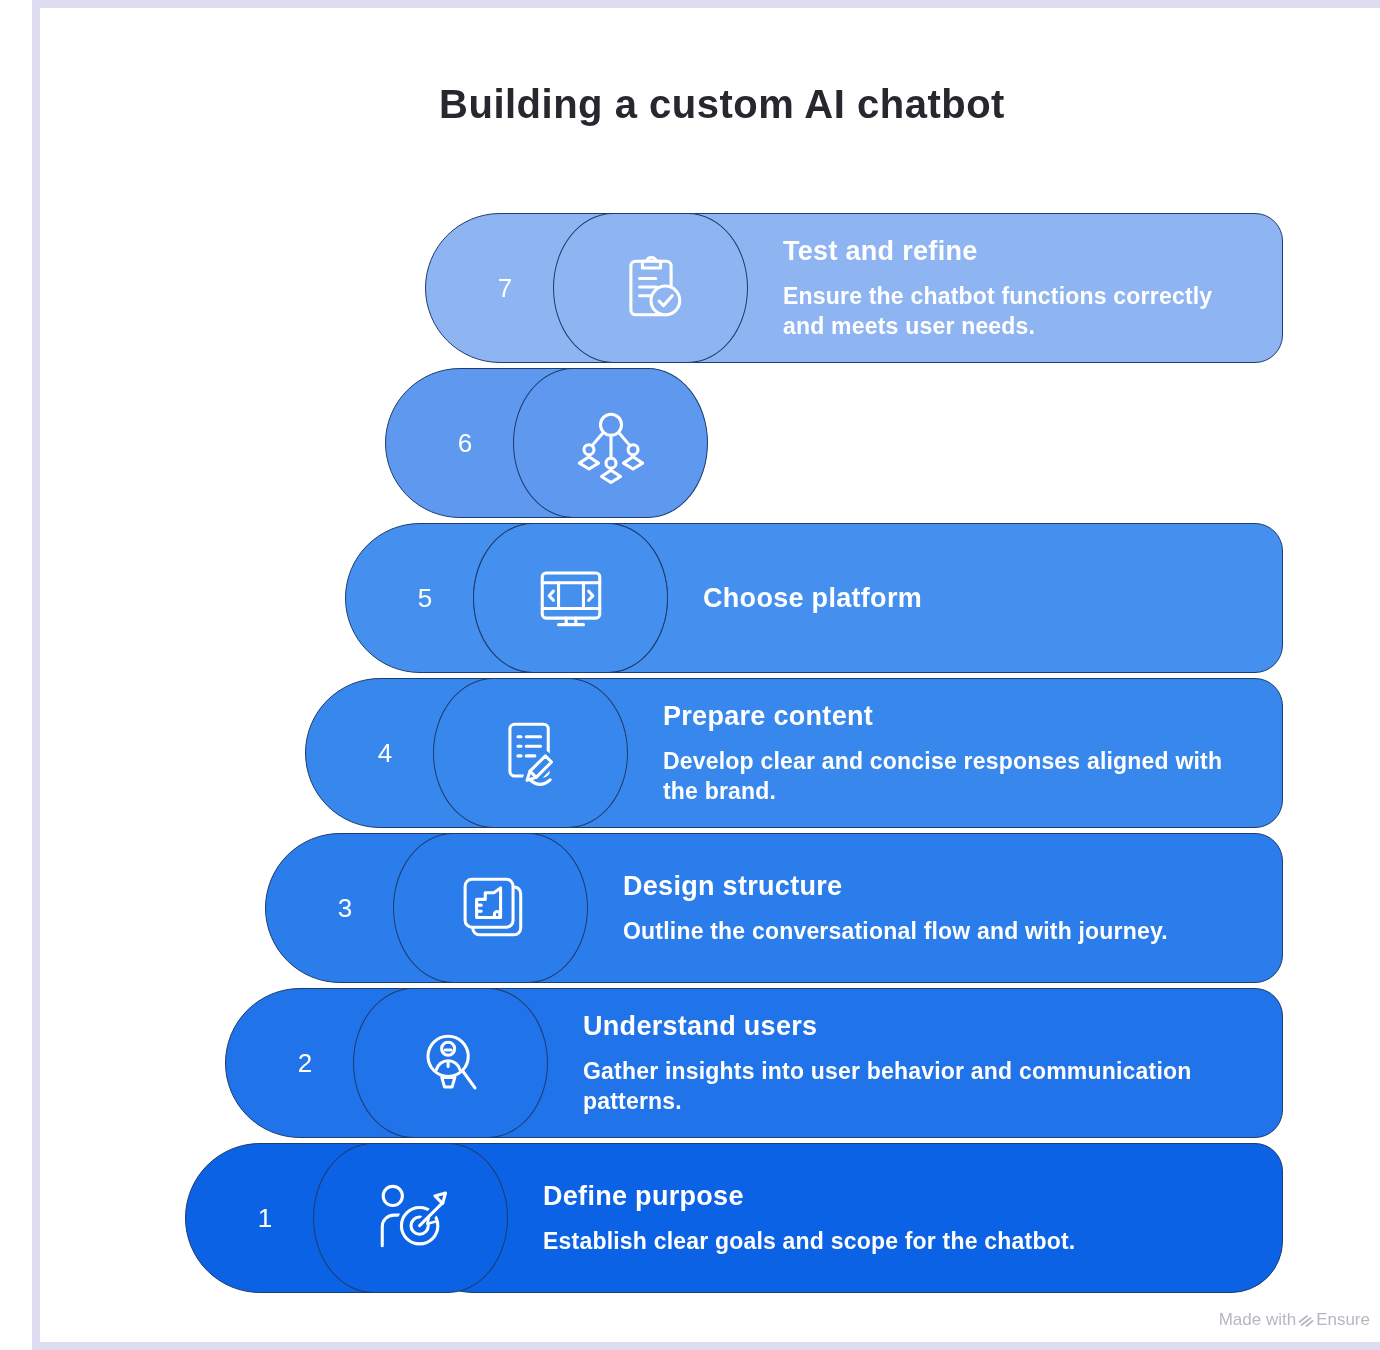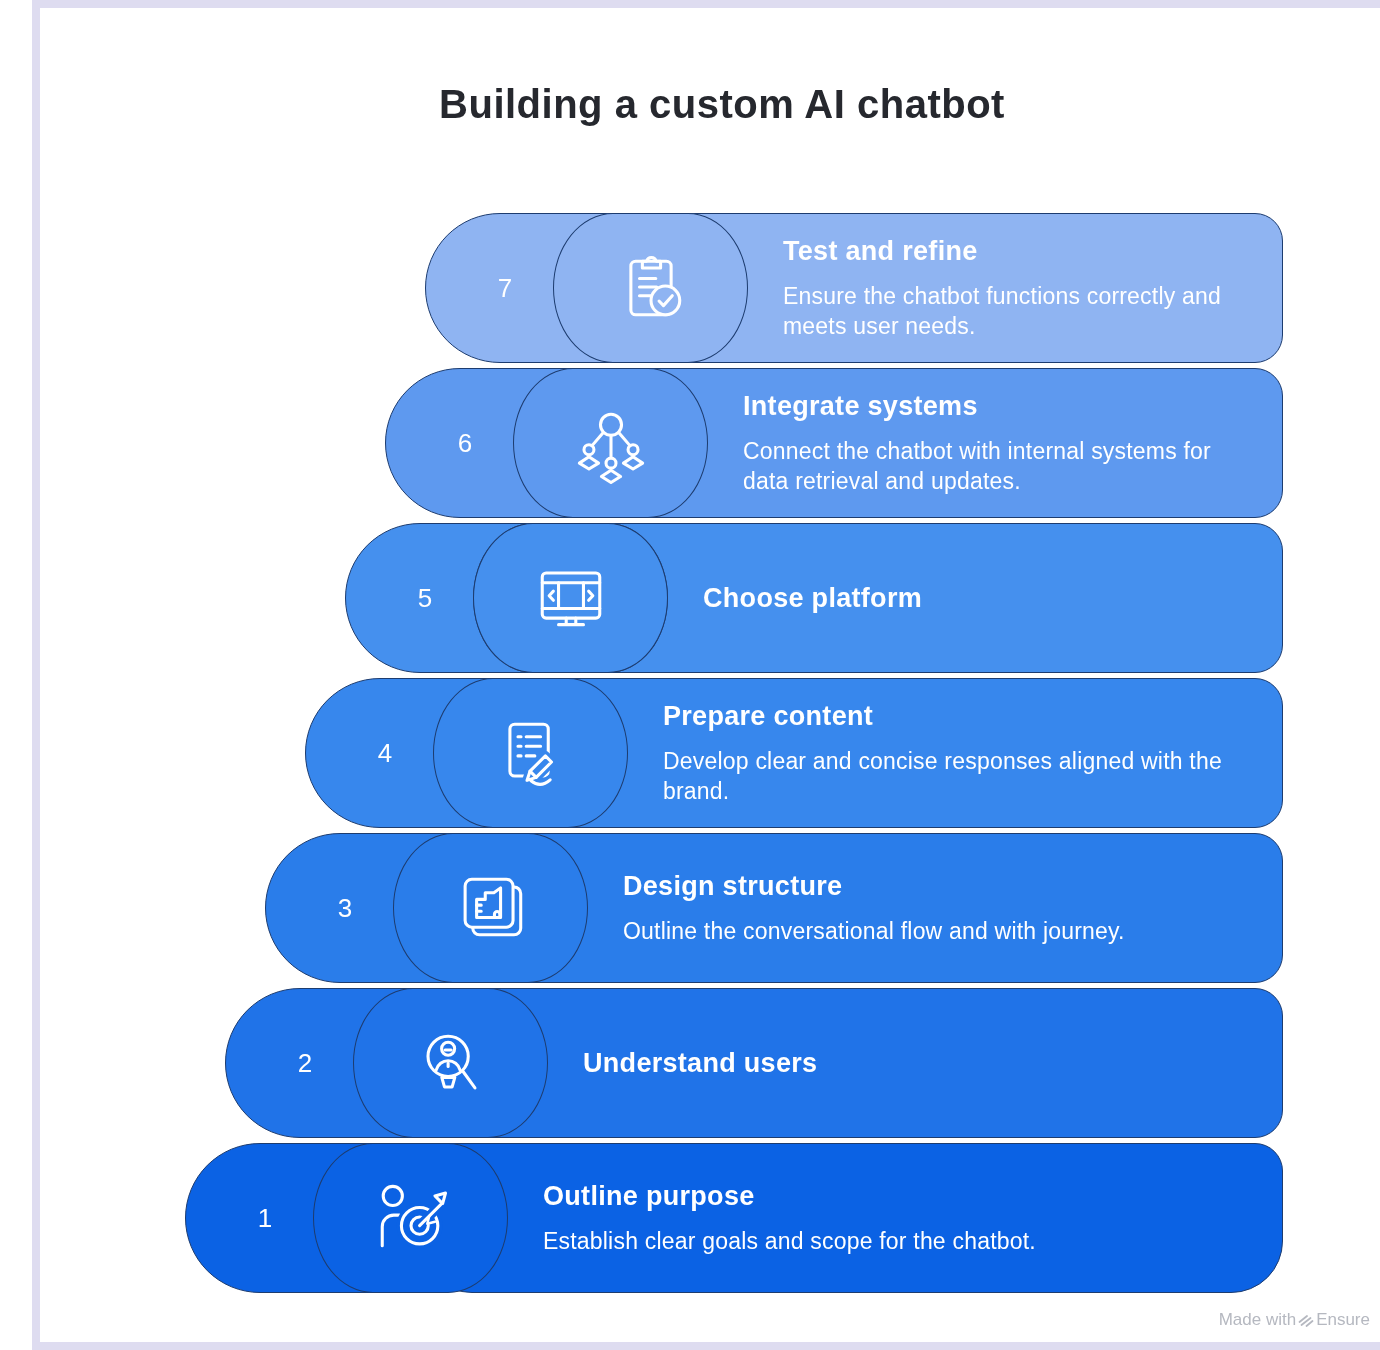--- a/index.html
+++ b/index.html
@@ -51,21 +51,21 @@
     gap:14px;
     padding:0 51px 0 122px;
     z-index:1;
   }
   .s1 .panel{border-radius:28px 28px 52px 52px;}
   .step-title{
     color:#ffffff;font-size:27px;font-weight:600;
     letter-spacing:.3px;line-height:32px;
   }
   .step-desc{
-    color:#ffffff;font-size:23px;font-weight:400;
+    color:#ffffff;font-size:23px;font-weight:700;
     line-height:30px;letter-spacing:.2px;
   }
   
   .s7{top:205px;left:385px;width:858px; --bg:#8fb4f2;}
   .s6{top:360px;left:345px;width:898px; --bg:#5e99ef;}
   .s5{top:515px;left:305px;width:938px; --bg:#4590ee;}
   .s4{top:670px;left:265px;width:978px; --bg:#3787ed;}
   .s3{top:825px;left:225px;width:1018px;--bg:#2a7dea;}
   .s2{top:980px;left:185px;width:1058px;--bg:#2073e8;}
   .s1{top:1135px;left:145px;width:1098px;--bg:#0b62e4;}
@@ -116,24 +116,20 @@
           <path d="M20 18.5 L14 25.5 M28 18.5 L34 25.5 M24 20 V31"></path>
           <circle cx="12.5" cy="27.5" r="2.6"></circle>
           <path d="M7.5 34.5 L12.5 31.2 L17.5 34.5 L12.5 37.6 Z"></path>
           <circle cx="35.5" cy="27.5" r="2.6"></circle>
           <path d="M30.5 34.5 L35.5 31.2 L40.5 34.5 L35.5 37.6 Z"></path>
           <circle cx="24" cy="34.5" r="2.6"></circle>
           <path d="M19 41.5 L24 38.2 L29 41.5 L24 44.6 Z"></path>
         </svg>
       </span>
     </div>
-    <div class="panel">
-      <div class="step-title">Integrate systems</div>
-      <div class="step-desc">Connect the chatbot with internal systems for data retrieval and updates.</div>
-    </div>
   </div>
 
   <div class="row s5">
     <div class="icon-cap">
       <span>
         <svg viewBox="0 0 48 48" class="ic">
           <rect x="9" y="11" width="30" height="23.5" rx="2"></rect>
           <path d="M9 16 H39 M9 29.5 H39"></path>
           <path d="M17.5 16 V29.5 M30.5 16 V29.5"></path>
           <path d="M14.8 20.4 l-2.2 2.4 l2.2 2.4"></path>
@@ -224,20 +220,21 @@
           <path d="M20.9 17.2 h3.2"></path>
           <path d="M16.3 27.6 a6.4 6.4 0 0 1 12.4 0"></path>
           <path d="M22.5 24.2 v1.6"></path>
           <path d="M30.2 28.3 L36.5 37"></path>
           <path d="M19.2 31.5 h6.8 l-1.4 5 h-4 z"></path>
         </svg>
       </span>
     </div>
     <div class="panel">
       <div class="step-title">Understand users</div>
+      <div class="step-desc">Gather insights into user behavior and communication patterns.</div>
     </div>
   </div>
 
   <div class="row s1">
     <div class="num-cap">
       <span class="num">1</span>
     </div>
     <div class="icon-cap">
       <span>
         <svg viewBox="0 0 48 48" class="ic">
@@ -251,21 +248,21 @@
           <g stroke="#0b62e4" stroke-width="5">
             <path d="M28.5 28 L39.5 17"></path>
           </g>
           <path d="M28.5 28 L39.5 17"></path>
           <path d="M36.5 12.5 l5.5 -1.5 l-1.5 5.5 l-4 -4 z"></path>
           <path d="M33.5 23 l-1 4 l4 -1" stroke-width="1.3"></path>
         </svg>
       </span>
     </div>
     <div class="panel">
-      <div class="step-title">Outline purpose</div>
+      <div class="step-title">Define purpose</div>
       <div class="step-desc">Establish clear goals and scope for the chatbot.</div>
     </div>
   </div>
 
   <div class="watermark">
     <span>Made with</span>
     <span>
       <svg viewBox="0 0 20 20">
         <g stroke="#b5b8c0" stroke-width="1.8" fill="none" stroke-linecap="round">
           <path d="M3.5 12 L11 6"></path>

